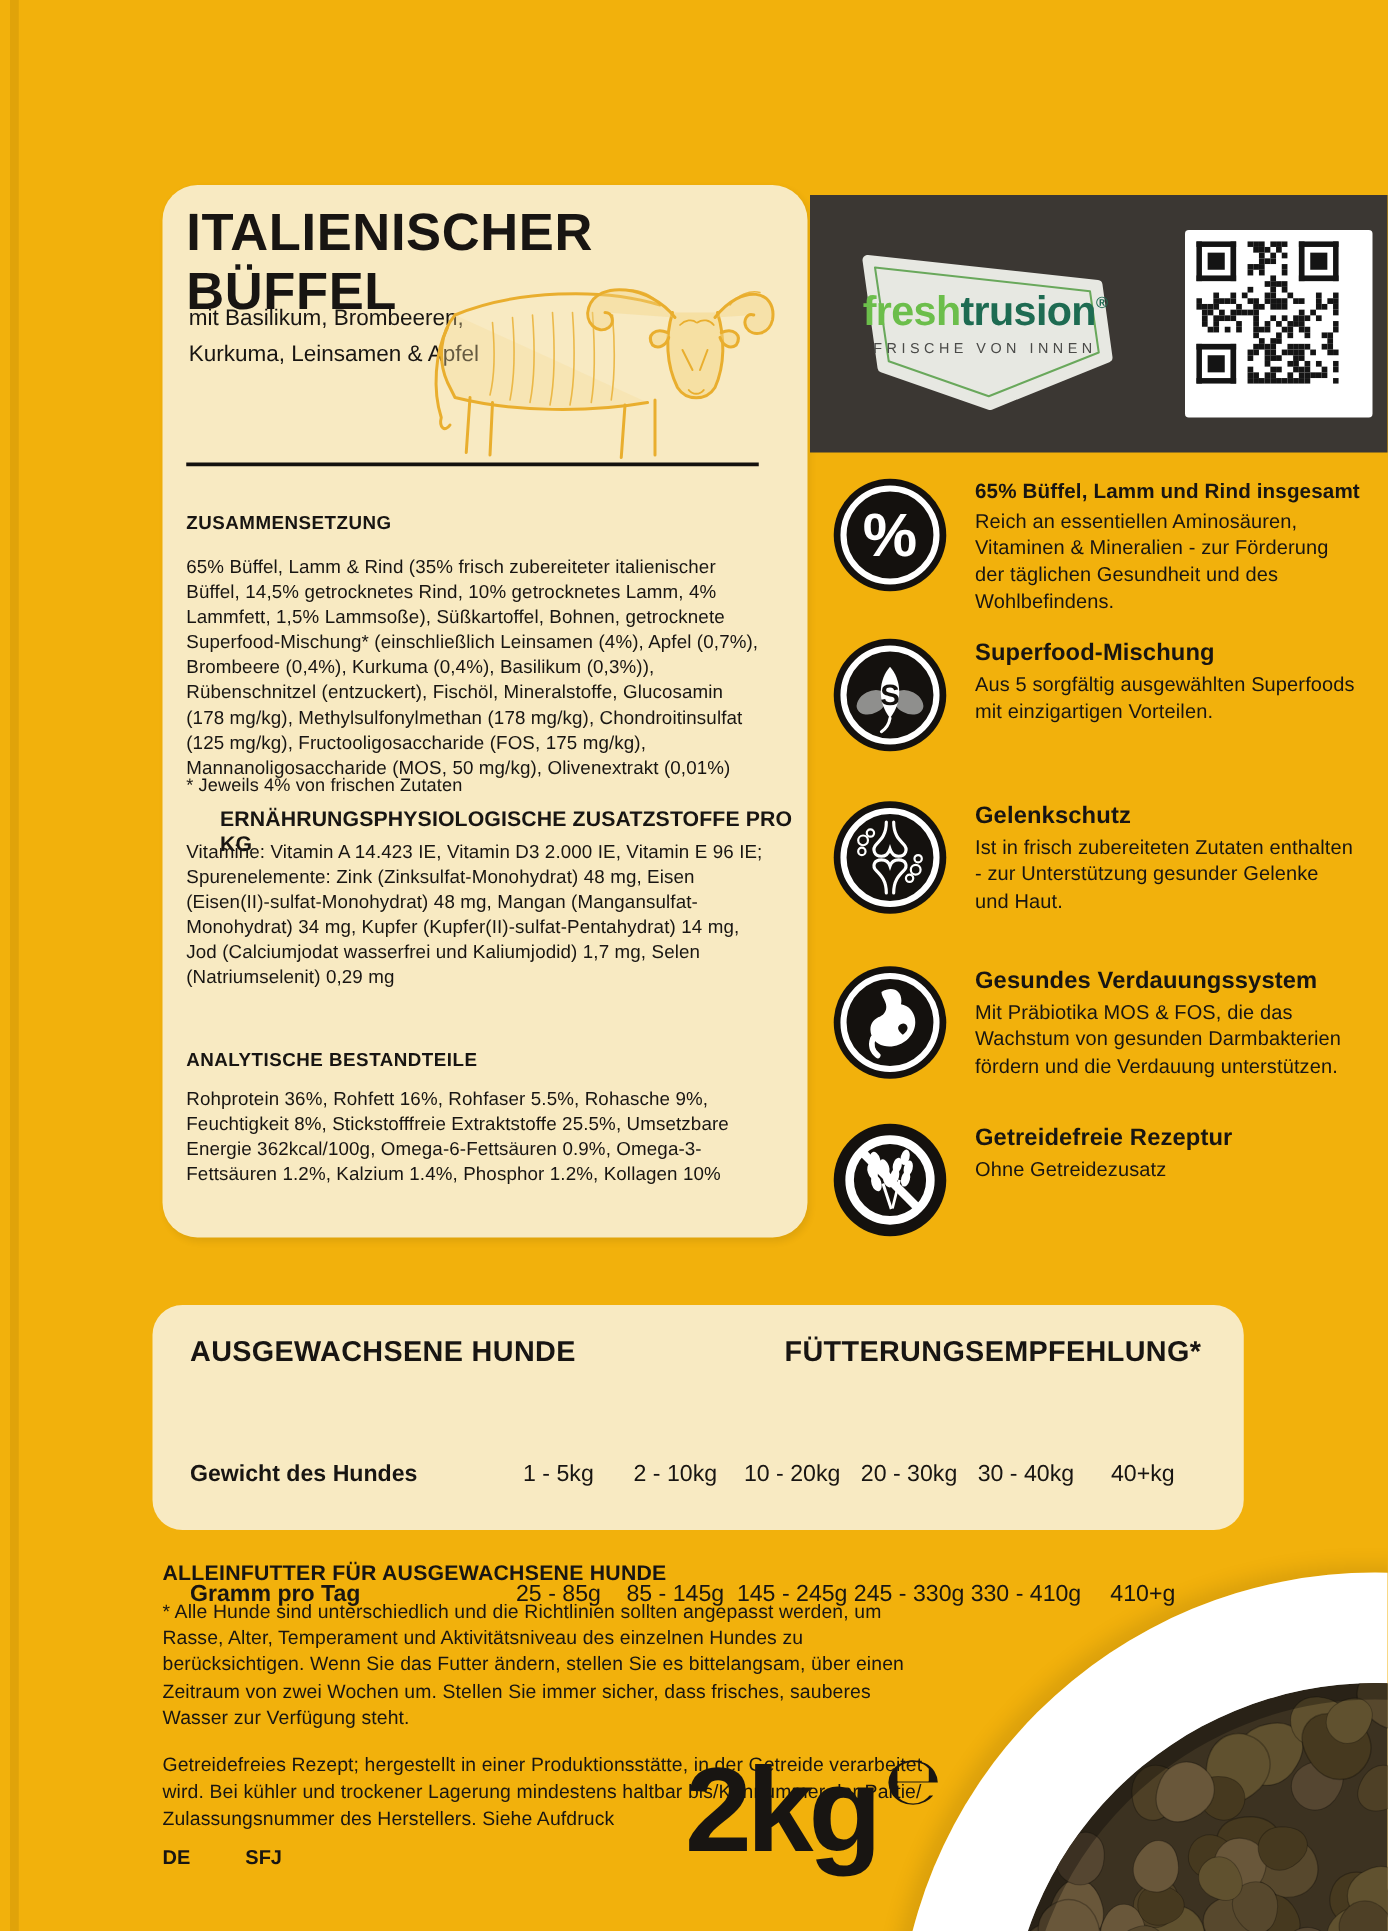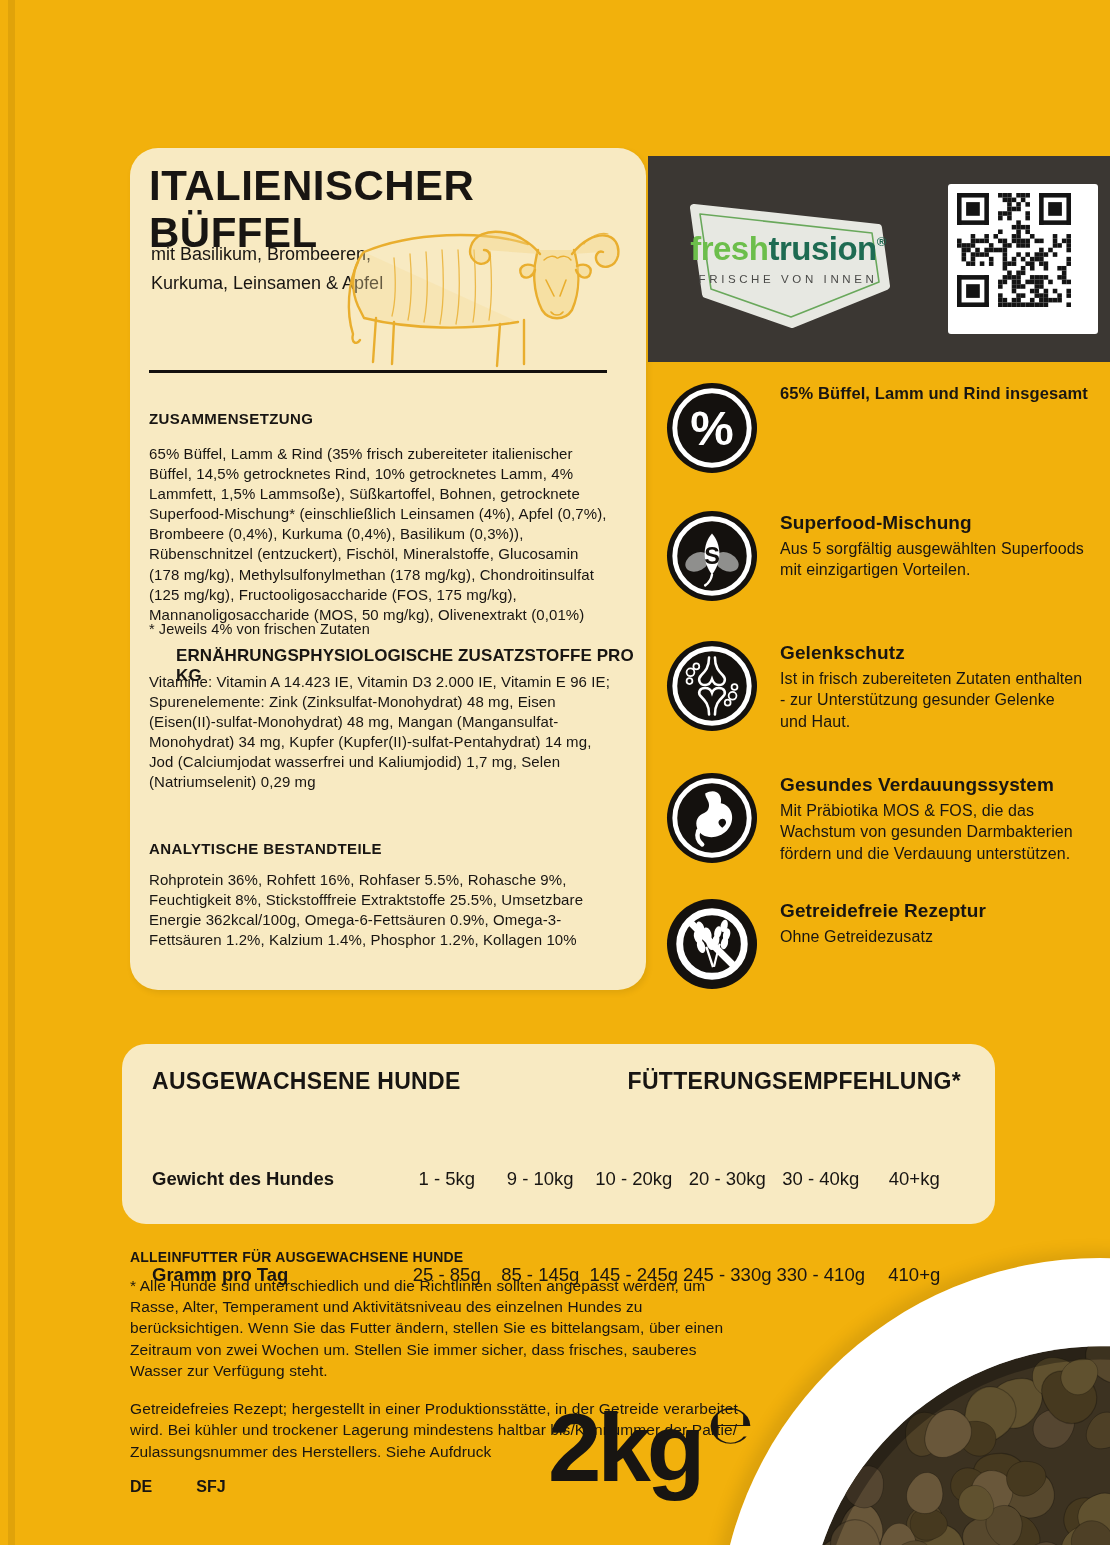--- a/index.html
+++ b/index.html
@@ -50,21 +50,21 @@
        background:#F8EAC2;border-radius:24px;box-sizing:border-box;padding:24px 34px 0 30px;}
   .feed-header{display:flex;justify-content:space-between;font-size:23px;font-weight:800;
        letter-spacing:.3px;}
   .feed-grid{margin-top:30px;display:grid;grid-template-columns:248px repeat(6,1fr);
        row-gap:31px;align-items:baseline;}
   .feed-grid .lbl{font-size:18.5px;font-weight:700;}
   .feed-grid .val{font-size:18.5px;text-align:center;margin-top:43px;}
 
   
   .footer-block{position:absolute;left:130px;top:1249px;width:612px;}
-  .footer-block h4{margin:0;font-size:14px;font-weight:800;letter-spacing:.2px;}
+  .footer-block h4{margin:0;font-size:17px;font-weight:800;letter-spacing:.2px;}
   .footer-block p{margin:10px 0 0 0;font-size:15.5px;line-height:1.37;letter-spacing:.1px;}
   .footer-block p.second{margin-top:17px;}
   .codes{position:absolute;left:130px;top:1478px;display:flex;gap:44px;
        font-size:16px;font-weight:800;}
   .net-weight{position:absolute;left:548px;top:1398px;font-size:96px;font-weight:800;
        letter-spacing:-4px;line-height:1;}
   .e-mark{font-size:54px;font-weight:400;letter-spacing:0;vertical-align:38px;
        font-family:"DejaVu Sans",sans-serif;margin-left:6px;}
 
   
@@ -355,20 +355,21 @@
 </div>
 
 <div class="benefit" style="top:382px">
   <svg class="bicon" viewBox="0 0 94 94">
     <circle cx="47" cy="47" r="46" fill="#14110E"></circle>
     <circle cx="47" cy="47" r="38" fill="none" stroke="#fff" stroke-width="5"></circle>
     <text x="47" y="64" text-anchor="middle" font-size="50" font-weight="bold" fill="#fff" font-family="Liberation Sans,sans-serif">%</text>
   </svg>
   <div class="btxt">
     <h3 class="tight">65% Büffel, Lamm und Rind insgesamt</h3>
+    <p>Reich an essentiellen Aminosäuren, Vitaminen &amp; Mineralien - zur Förderung der täglichen Gesundheit und des Wohlbefindens.</p>
   </div>
 </div>
 
 <div class="benefit" style="top:510px">
   <svg class="bicon" viewBox="0 0 94 94">
     <circle cx="47" cy="47" r="46" fill="#14110E"></circle>
     <circle cx="47" cy="47" r="38" fill="none" stroke="#fff" stroke-width="5"></circle>
     <ellipse cx="32" cy="53" rx="13" ry="9" fill="#8F8F8D" transform="rotate(-28 32 53)"></ellipse>
     <ellipse cx="62" cy="53" rx="13" ry="9" fill="#8F8F8D" transform="rotate(28 62 53)"></ellipse>
     <path d="M47,24 C56,34 58,52 47,66 C36,52 38,34 47,24 Z" fill="#fff"></path>
@@ -451,21 +452,21 @@
 </div>
 
 <div class="feeding">
   <div class="feed-header">
     <span>AUSGEWACHSENE HUNDE</span>
     <span>FÜTTERUNGSEMPFEHLUNG*</span>
   </div>
   <div class="feed-grid">
     <div class="lbl">Gewicht des Hundes</div>
     <div class="val">1 - 5kg</div>
-    <div class="val">9 - 10kg</div>
+    <div class="val">2 - 10kg</div>
     <div class="val">10 - 20kg</div>
     <div class="val">20 - 30kg</div>
     <div class="val">30 - 40kg</div>
     <div class="val">40+kg</div>
     <div class="lbl">Gramm pro Tag</div>
     <div class="val">25 - 85g</div>
     <div class="val">85 - 145g</div>
     <div class="val">145 - 245g</div>
     <div class="val">245 - 330g</div>
     <div class="val">330 - 410g</div>

